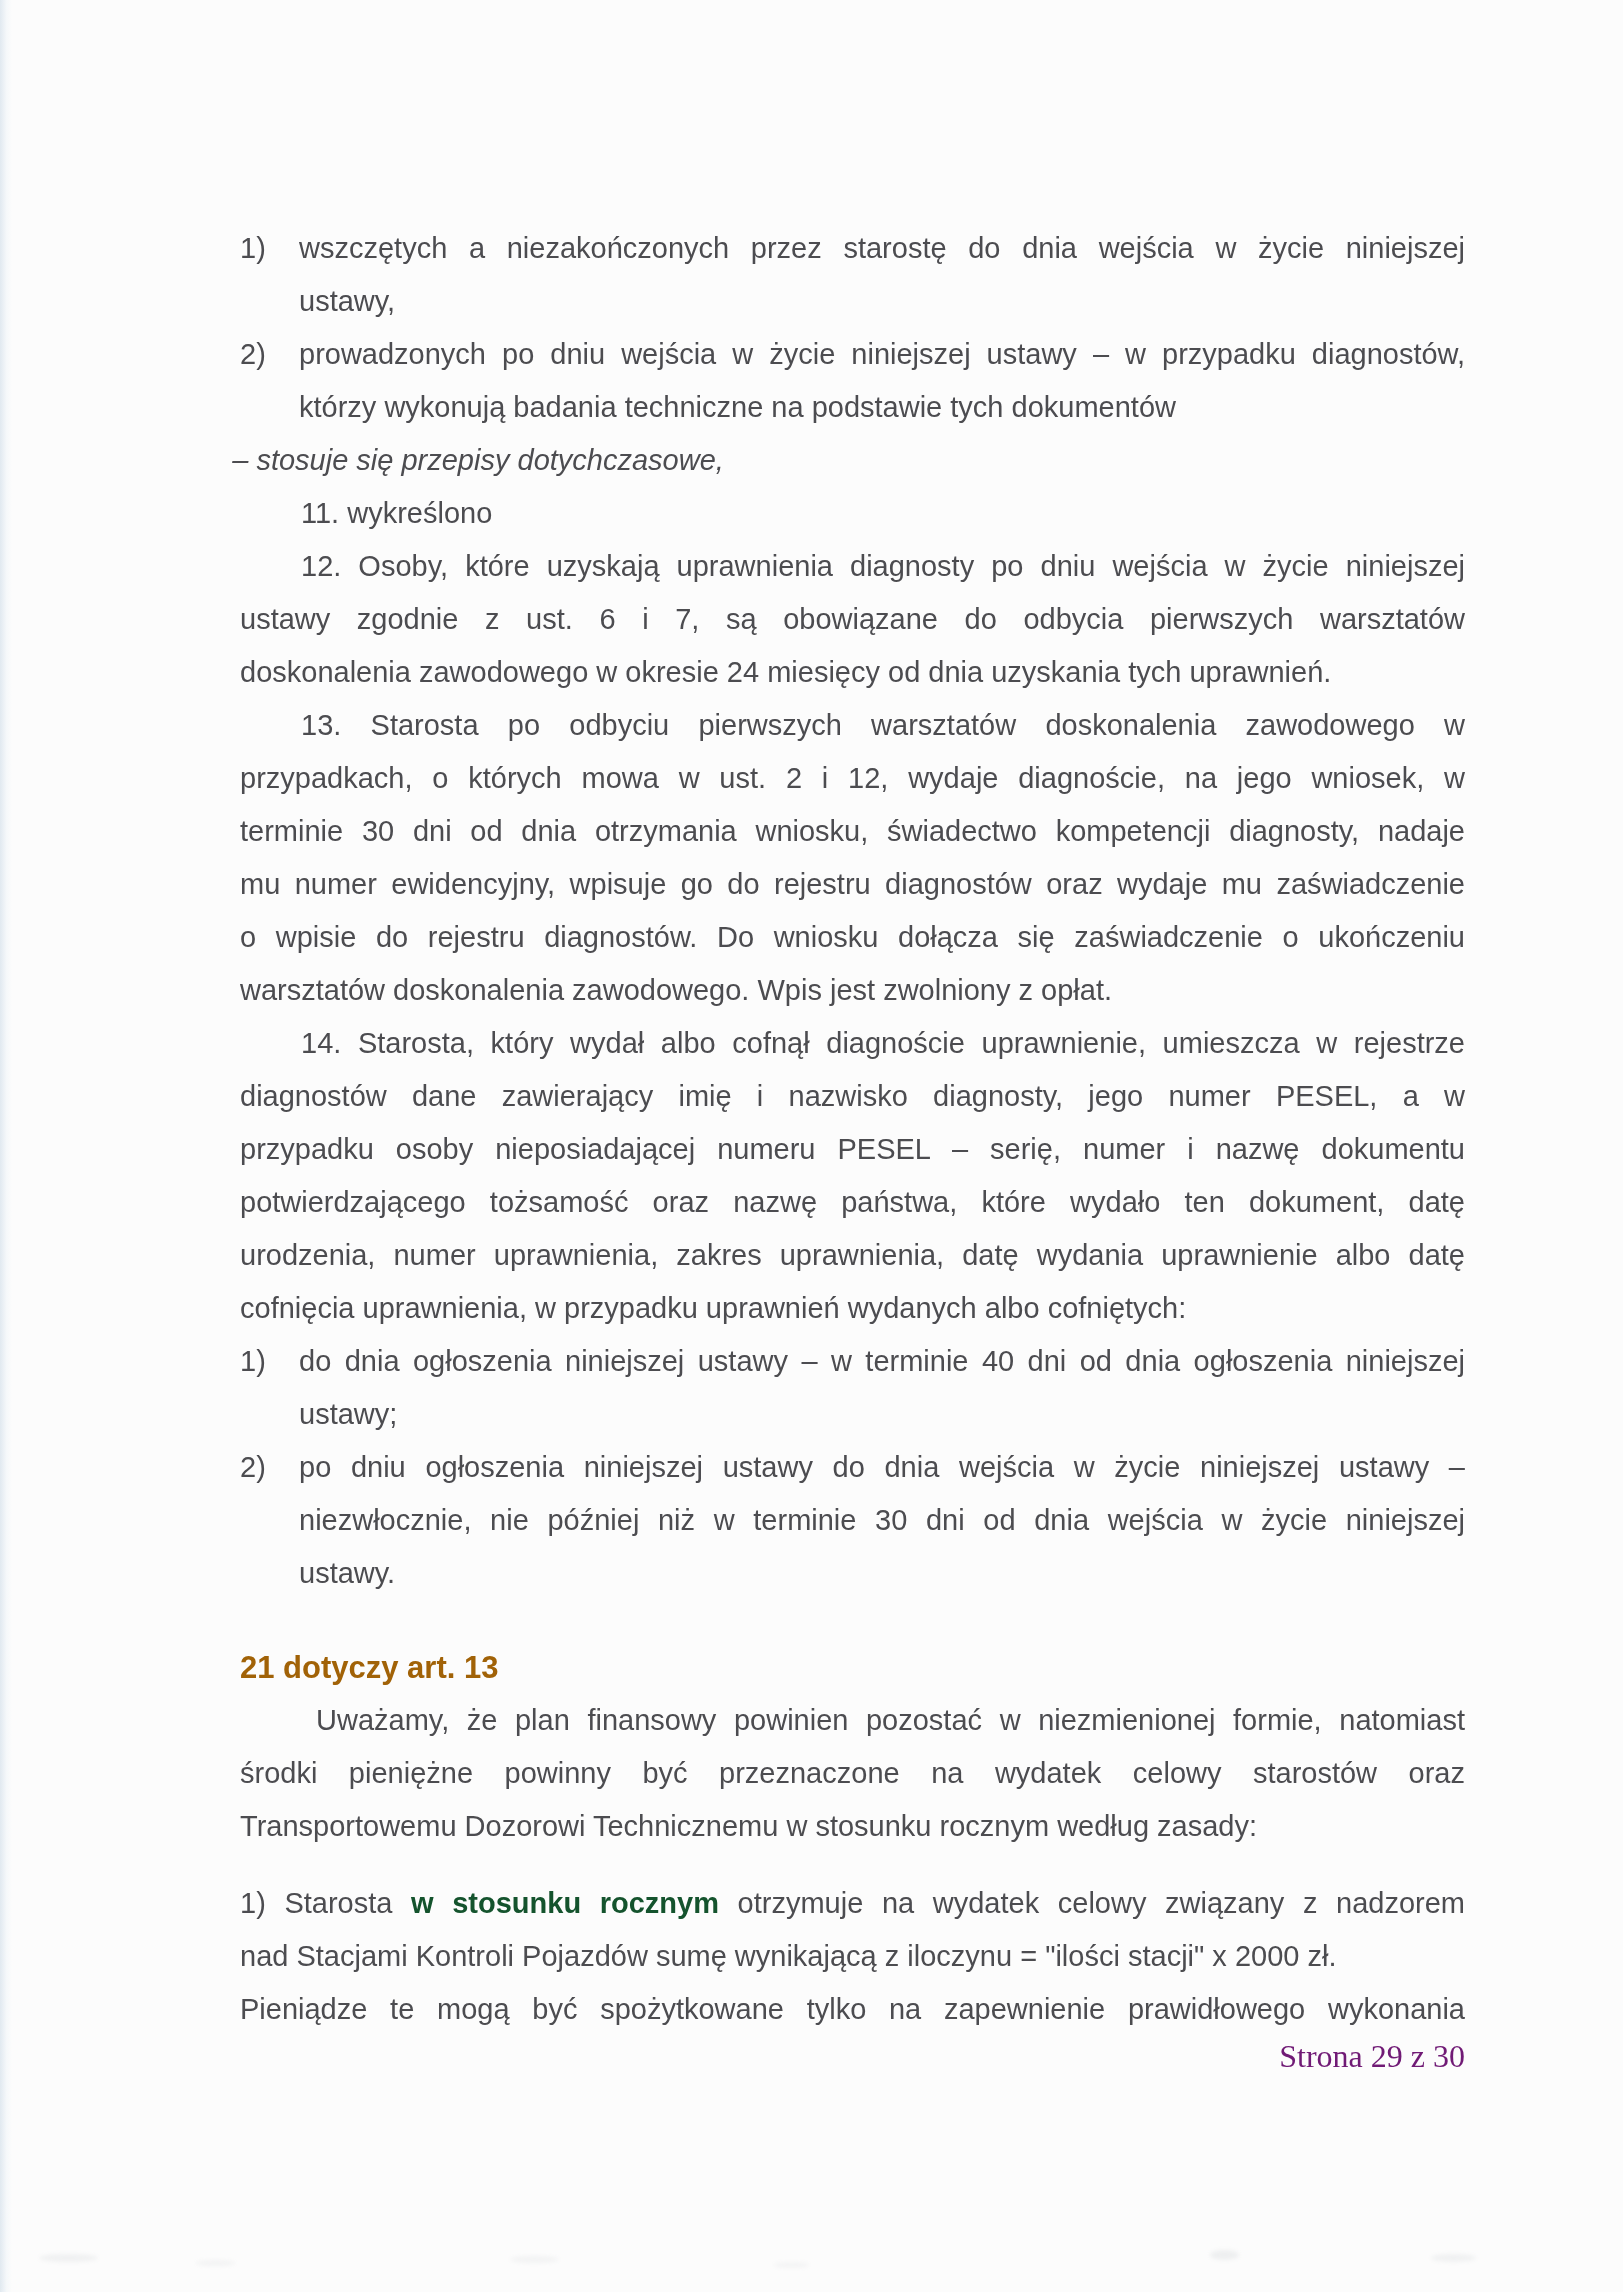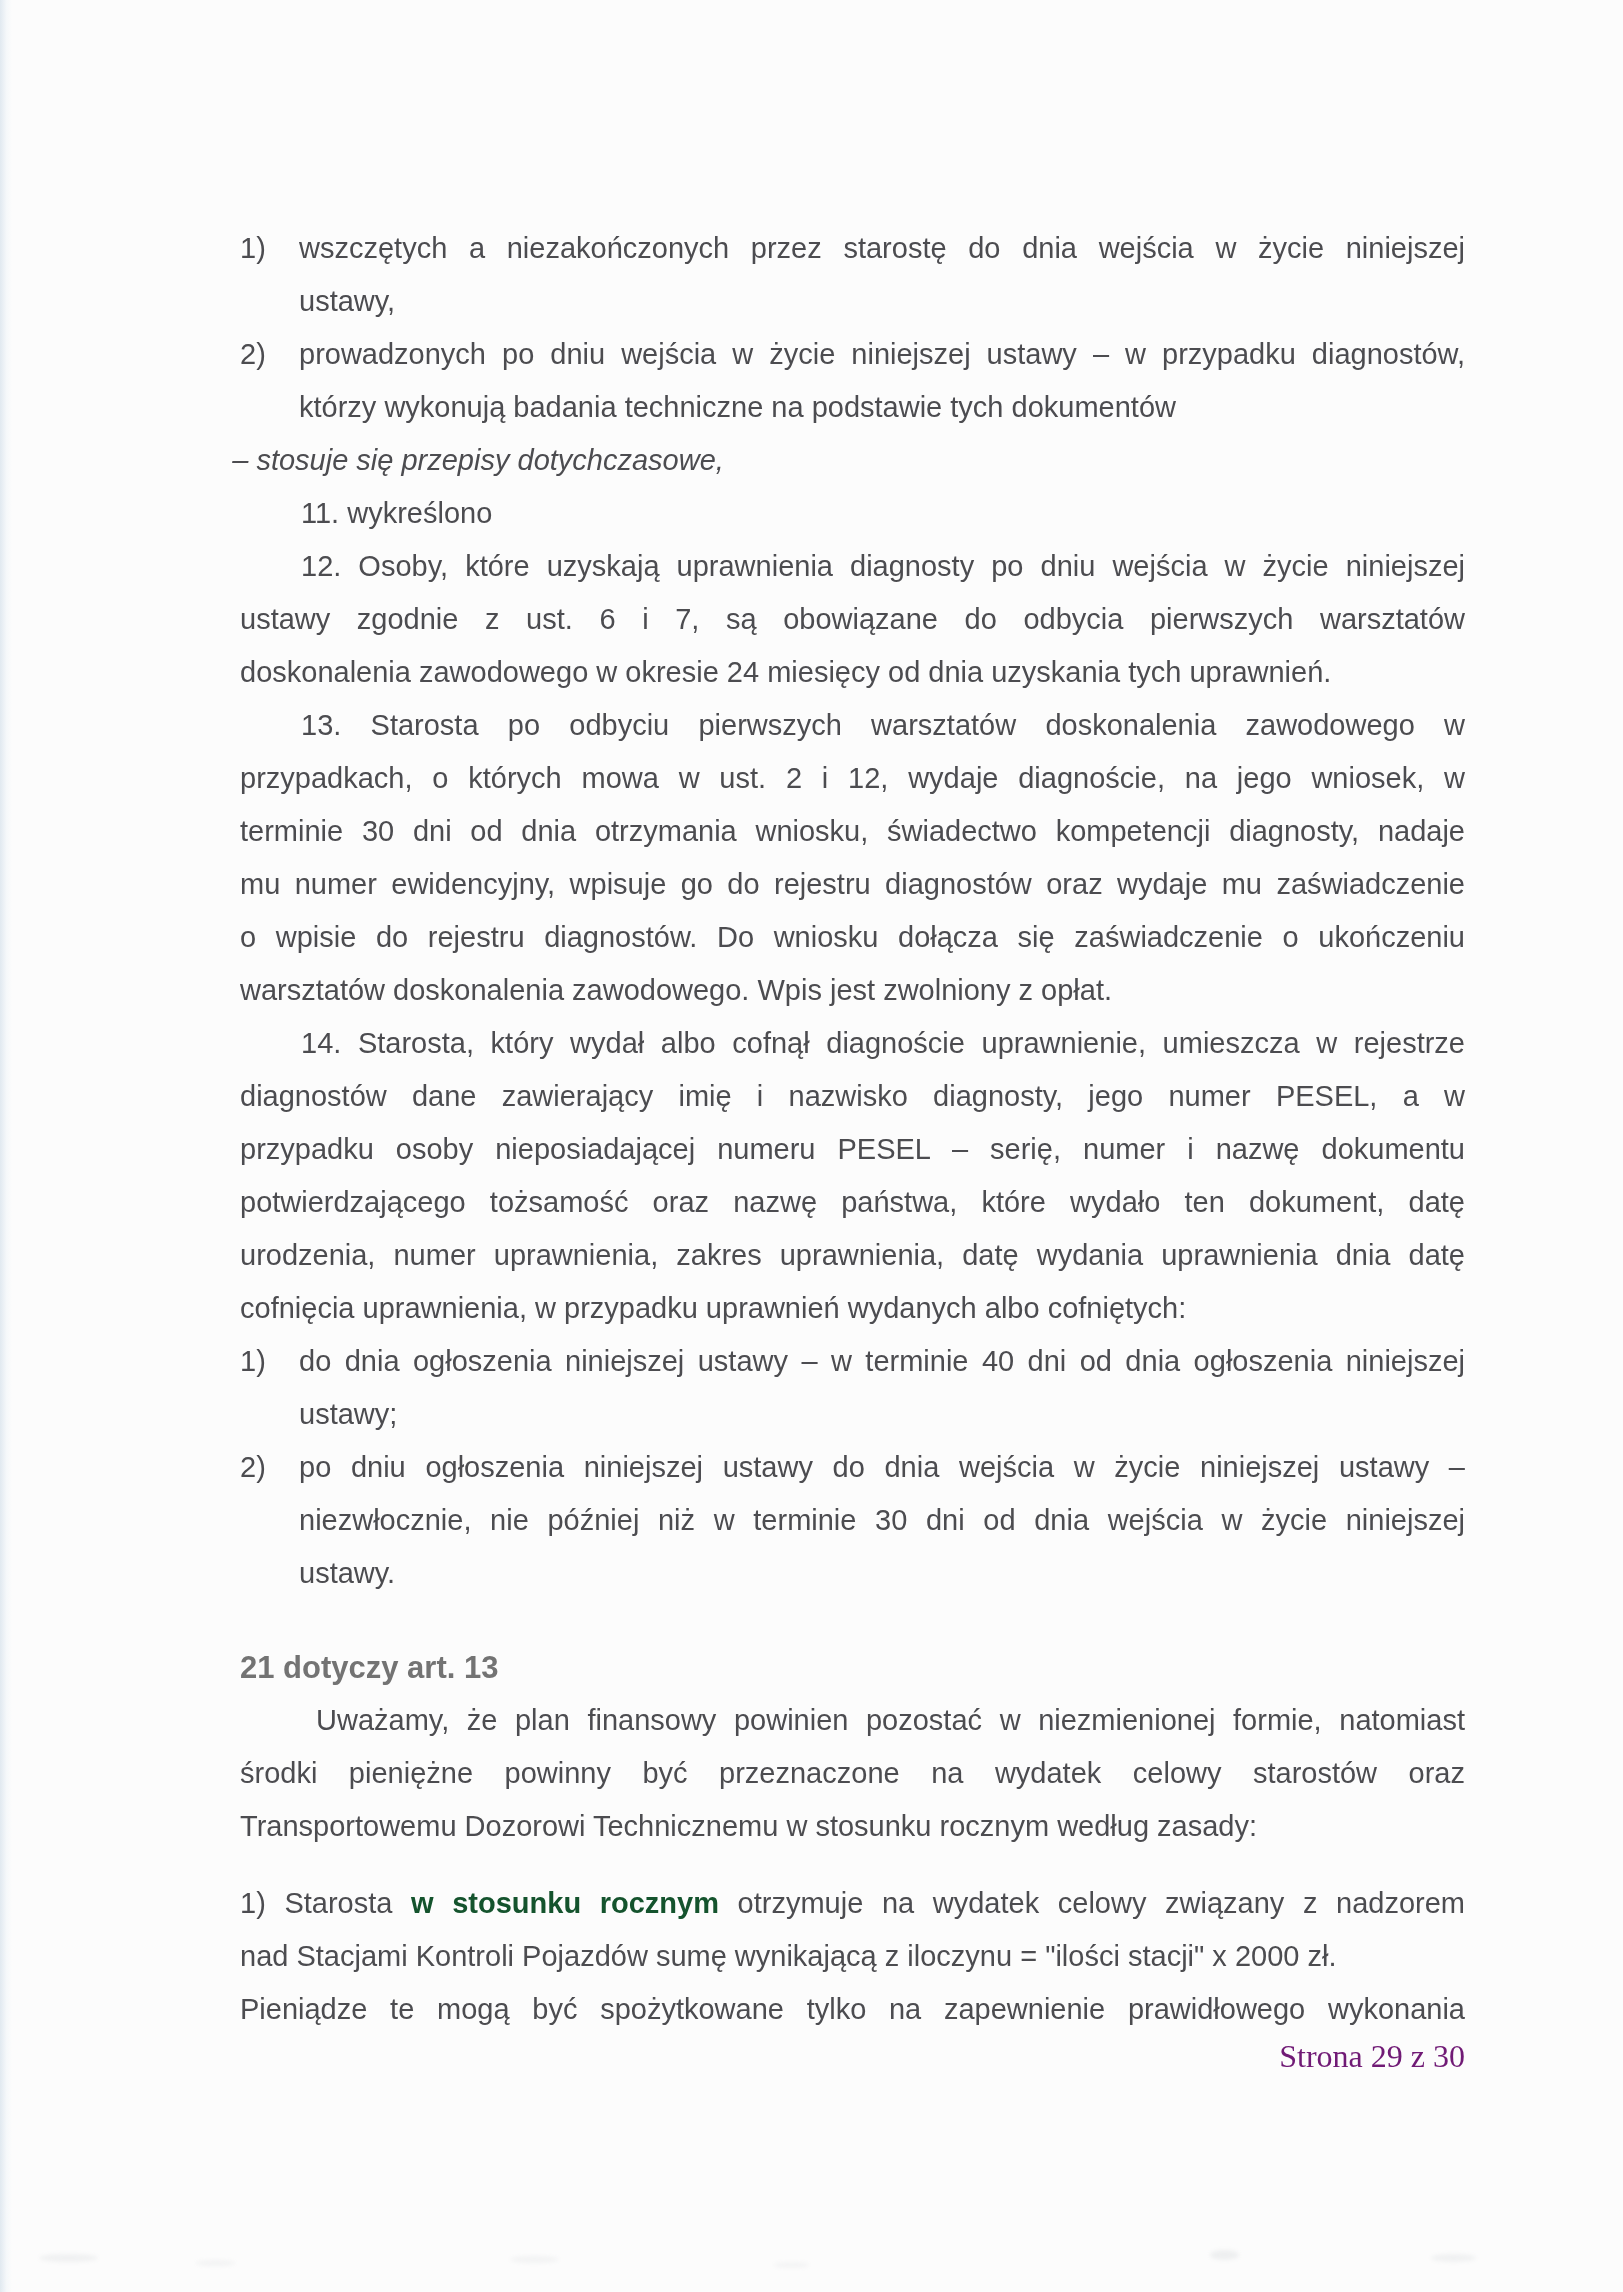--- a/index.html
+++ b/index.html
@@ -22,21 +22,21 @@
   .line{white-space:nowrap;text-align:justify;text-align-last:left;}
   .line.j{text-align-last:justify;}
   .b{font-weight:bold;color:#14532d;}
   .list-item{position:relative;padding-left:59px;}
   .list-item .marker{position:absolute;left:0;top:0;line-height:53px;}
   .indent .line:first-child{text-indent:61px;}
   .indent-lg .line:first-child{text-indent:76px;}
   .dash-block{margin-left:-7.8px;font-style:italic;}
   .heading{
     margin-top:41px;
-    font-weight:bold;font-size:31px;line-height:53px;color:#737373;
+    font-weight:bold;font-size:31px;line-height:53px;color:#a16207;
     white-space:nowrap;
   }
   .block-starosta{margin-top:23.5px;}
   .footer{
     position:absolute;top:2037px;right:158px;
     font-family:"Liberation Serif",serif;
     font-size:32px;line-height:39px;color:#701a75;
   }
   .noise{position:absolute;background:#8a929a;border-radius:50%;filter:blur(2px);}
   .n1{left:39px;top:2254px;width:59px;height:7.8px;opacity:.10;}
@@ -92,21 +92,21 @@
         <div class="line j">mu numer ewidencyjny, wpisuje go do rejestru diagnostów oraz wydaje mu zaświadczenie</div>
         <div class="line j">o wpisie do rejestru diagnostów. Do wniosku dołącza się zaświadczenie o ukończeniu</div>
         <div class="line">warsztatów doskonalenia zawodowego. Wpis jest zwolniony z opłat.</div>
       </div>
 
     <div class="indent">
         <div class="line j">14. Starosta, który wydał albo cofnął diagnoście uprawnienie, umieszcza w rejestrze</div>
         <div class="line j">diagnostów dane zawierający imię i nazwisko diagnosty, jego numer PESEL, a w</div>
         <div class="line j">przypadku osoby nieposiadającej numeru PESEL – serię, numer i nazwę dokumentu</div>
         <div class="line j">potwierdzającego tożsamość oraz nazwę państwa, które wydało ten dokument, datę</div>
-        <div class="line j">urodzenia, numer uprawnienia, zakres uprawnienia, datę wydania uprawnienia dnia datę</div>
+        <div class="line j">urodzenia, numer uprawnienia, zakres uprawnienia, datę wydania uprawnienie albo datę</div>
         <div class="line">cofnięcia uprawnienia, w przypadku uprawnień wydanych albo cofniętych:</div>
       </div>
 
     <div class="list-item">
       <span class="marker">1)</span>
       <div>
           <div class="line j">do dnia ogłoszenia niniejszej ustawy – w terminie 40 dni od dnia ogłoszenia niniejszej</div>
           <div class="line">ustawy;</div>
         </div>
     </div>

